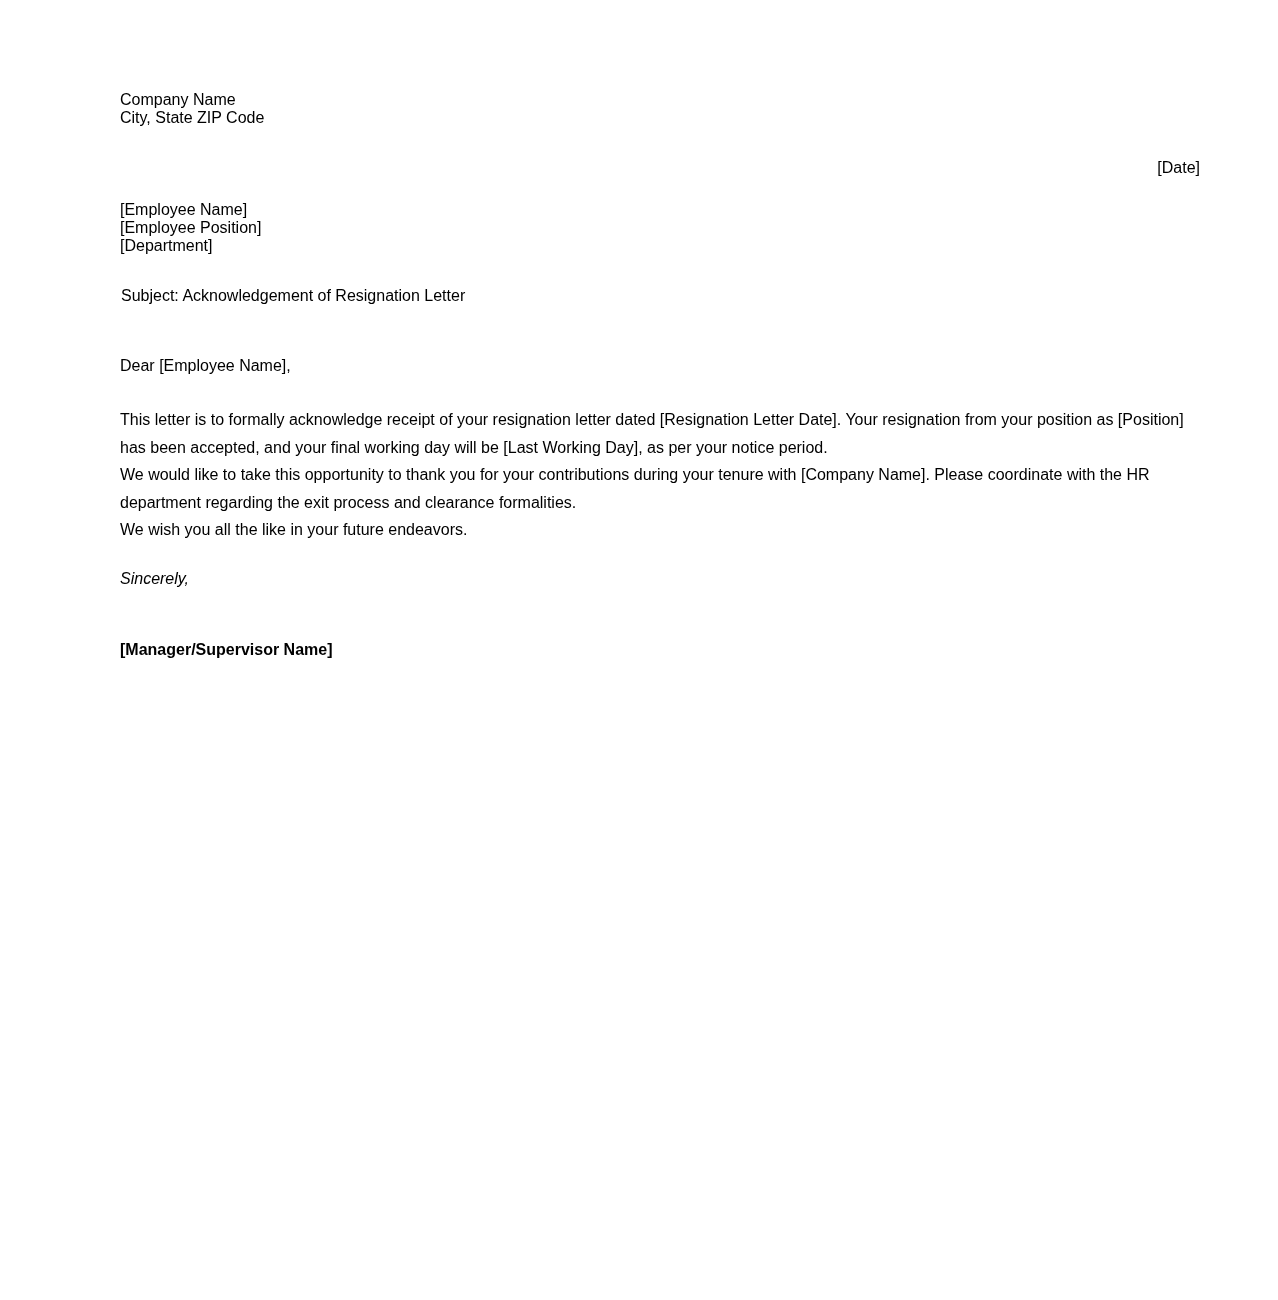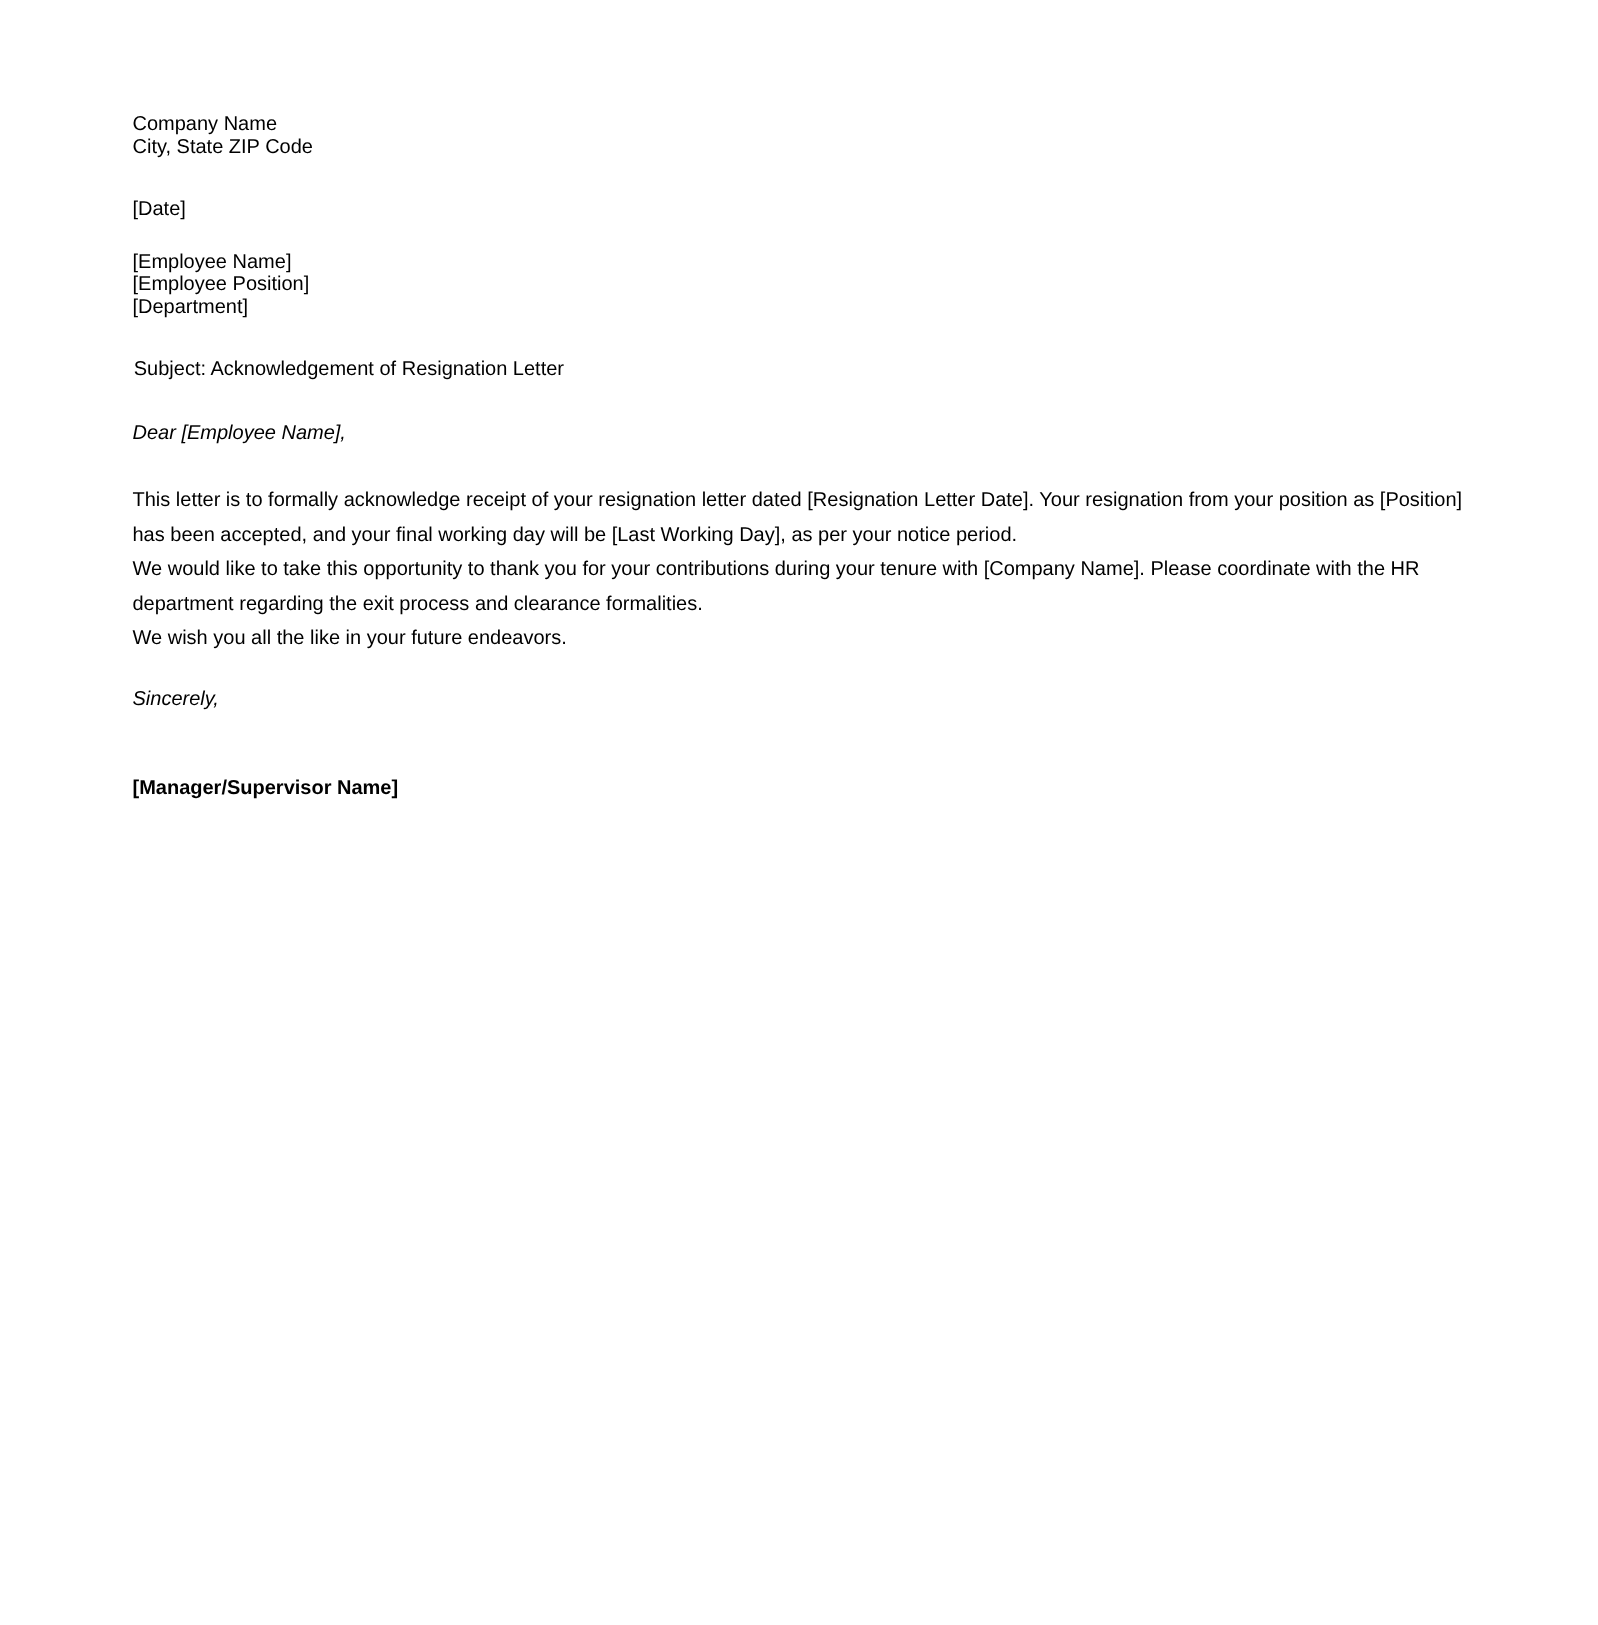--- a/index.html
+++ b/index.html
@@ -1,27 +1,27 @@
 <!DOCTYPE html>
 <html><head>
 <meta charset="utf-8">
 <style>
   html, body { margin: 0; padding: 0; background: #ffffff; }
   body {
     width: 1278px; height: 1300px; position: relative; overflow: hidden;
     font-family: "Liberation Sans", sans-serif; color: #000000; font-size: 16px;
   }
-  .page { position: absolute; left: 106px; top: 91px; width: 1080px; }
+  .page { position: absolute; left: 120px; top: 91px; width: 1080px; }
   .block { line-height: 18px; }
   .line { display: block; white-space: nowrap; }
   .addr { margin: 0; }
-  .date { margin-top: 32px; }
+  .date { margin-top: 32px; text-align: right; }
   .recipient { margin-top: 24px; }
   .subject { margin-top: 32px; font-weight: normal; padding-left: 1px; }
-  .greeting { margin-top: 33px; font-style: italic; }
+  .greeting { margin-top: 52px; }
   .para { line-height: 27.5px; }
   .para.first { margin-top: 31px; }
   .closing { margin-top: 26px; font-style: italic; }
   .sign-name { margin-top: 52px; font-weight: bold; line-height: 20px; }
   .sign-rest { line-height: 18px; margin-top: 2px; }
 </style>
 </head>
 <body>
 
 <div class="page">

